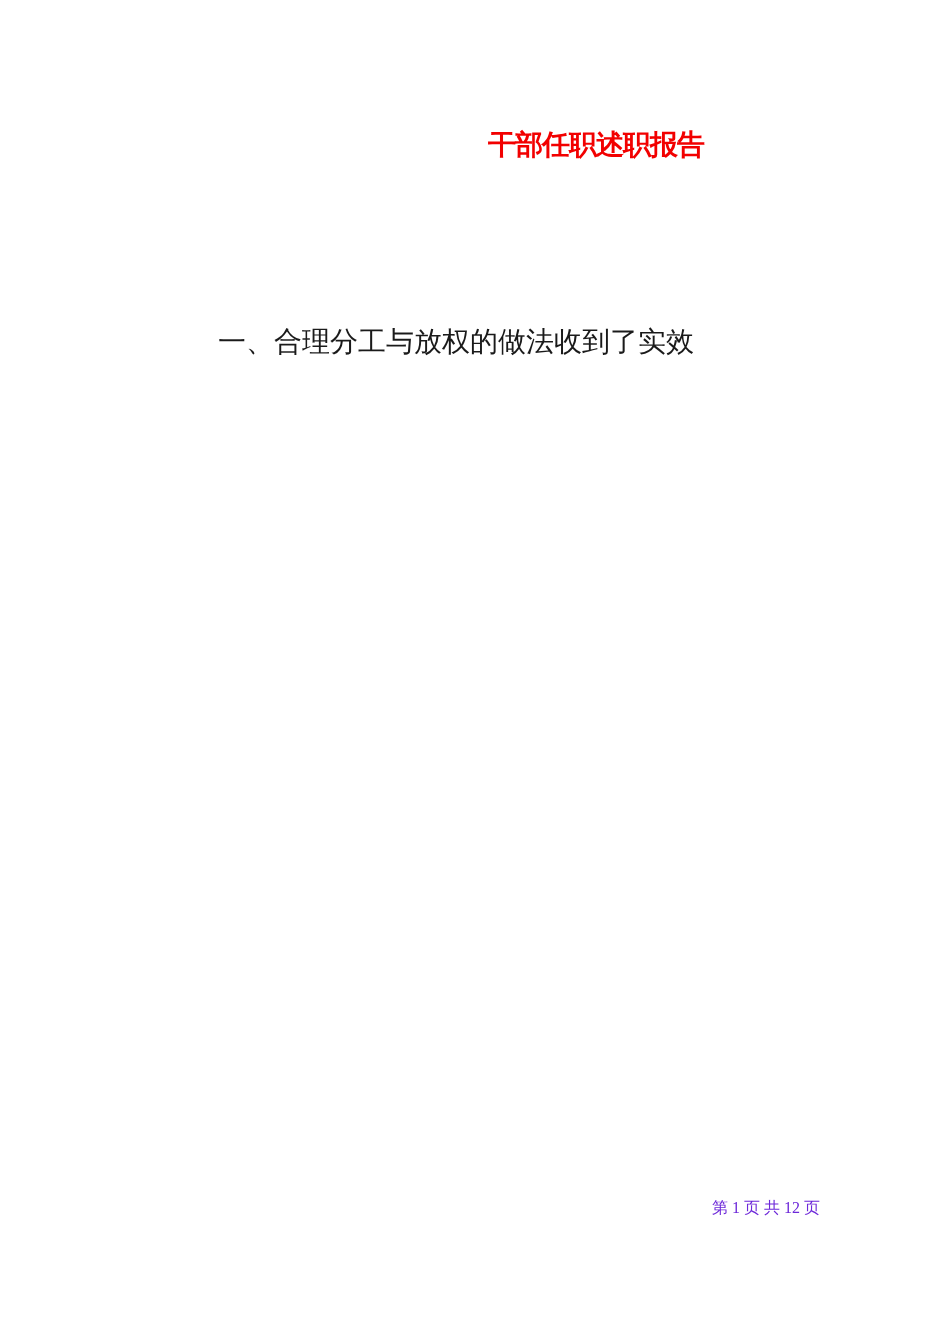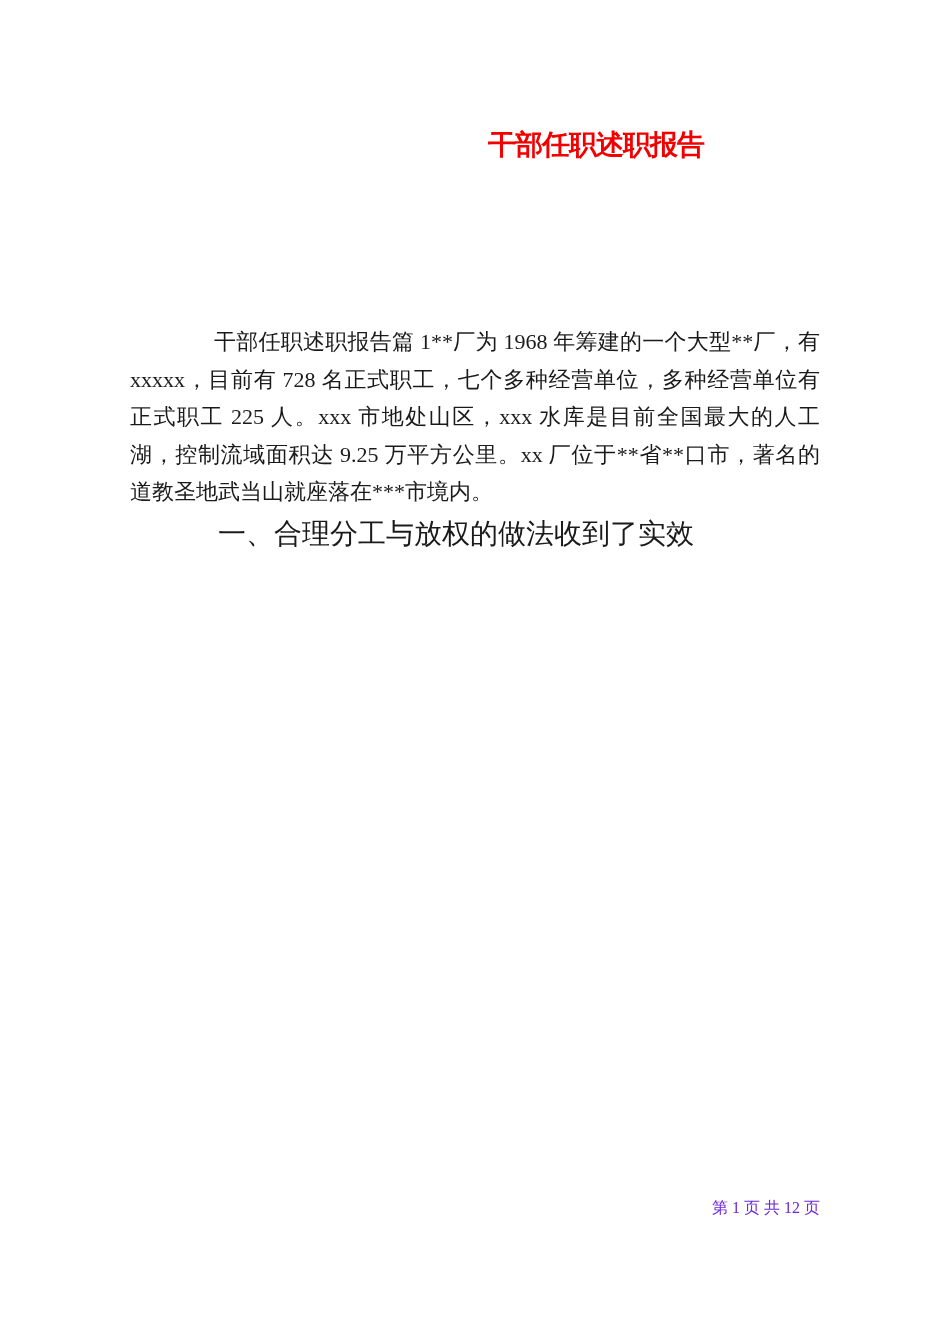--- a/index.html
+++ b/index.html
@@ -59,21 +59,20 @@
   }
 </style>
 </head>
 <body>
 
 <div class="page">
 
   <h1 class="doc-title">干部任职述职报告</h1>
 
   <div class="content">
-    <p class="para">干部任职述职报告篇 1**厂为 1968 年筹建的一个大型**厂，有 xxxxx，目前有 728 名正式职工，七个多种经营单位，多种经营单位有正式职工 225 人。xxx 市地处山区，xxx 水库是目前全国最大的人工湖，控制流域面积达 9.25 万平方公里。xx 厂位于**省**口市，著名的道教圣地武当山就座落在***市境内。</p>
     <p class="section-heading">一、合理分工与放权的做法收到了实效</p>
   </div>
 
   <div class="page-footer">
     <span>第 1 页 共 12 页</span>
   </div>
 
 </div>
 
 </body></html>

